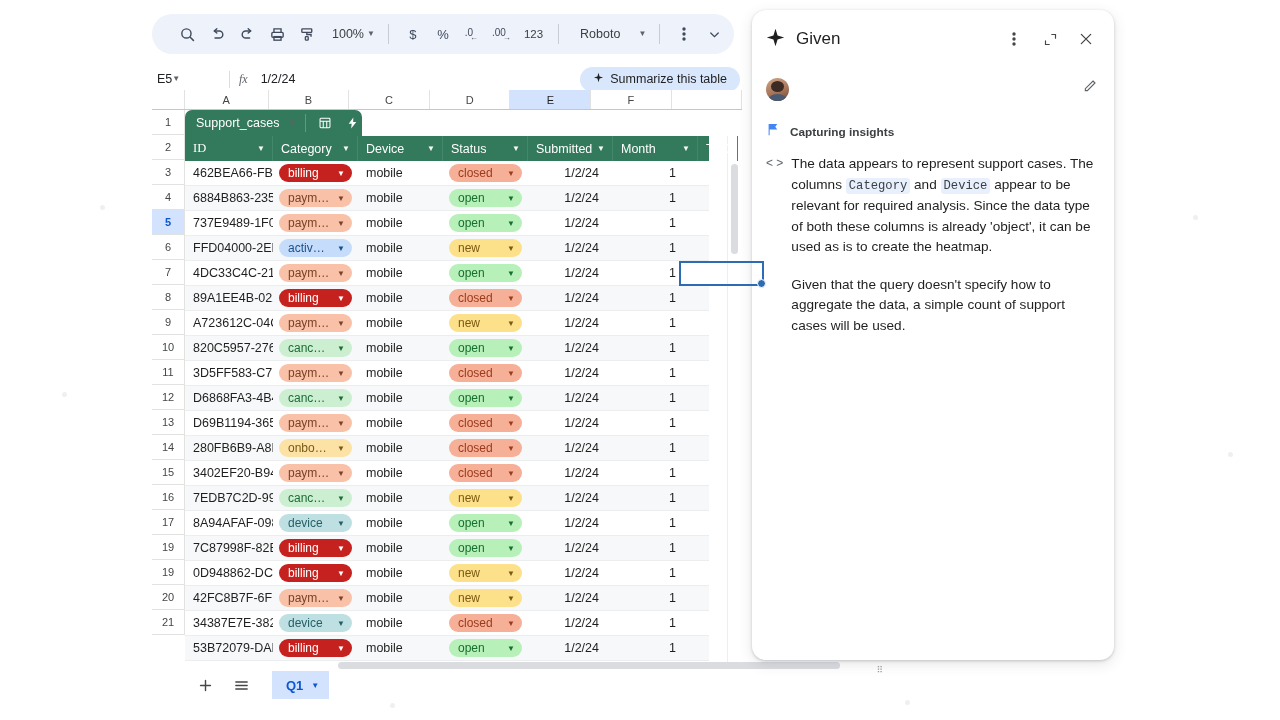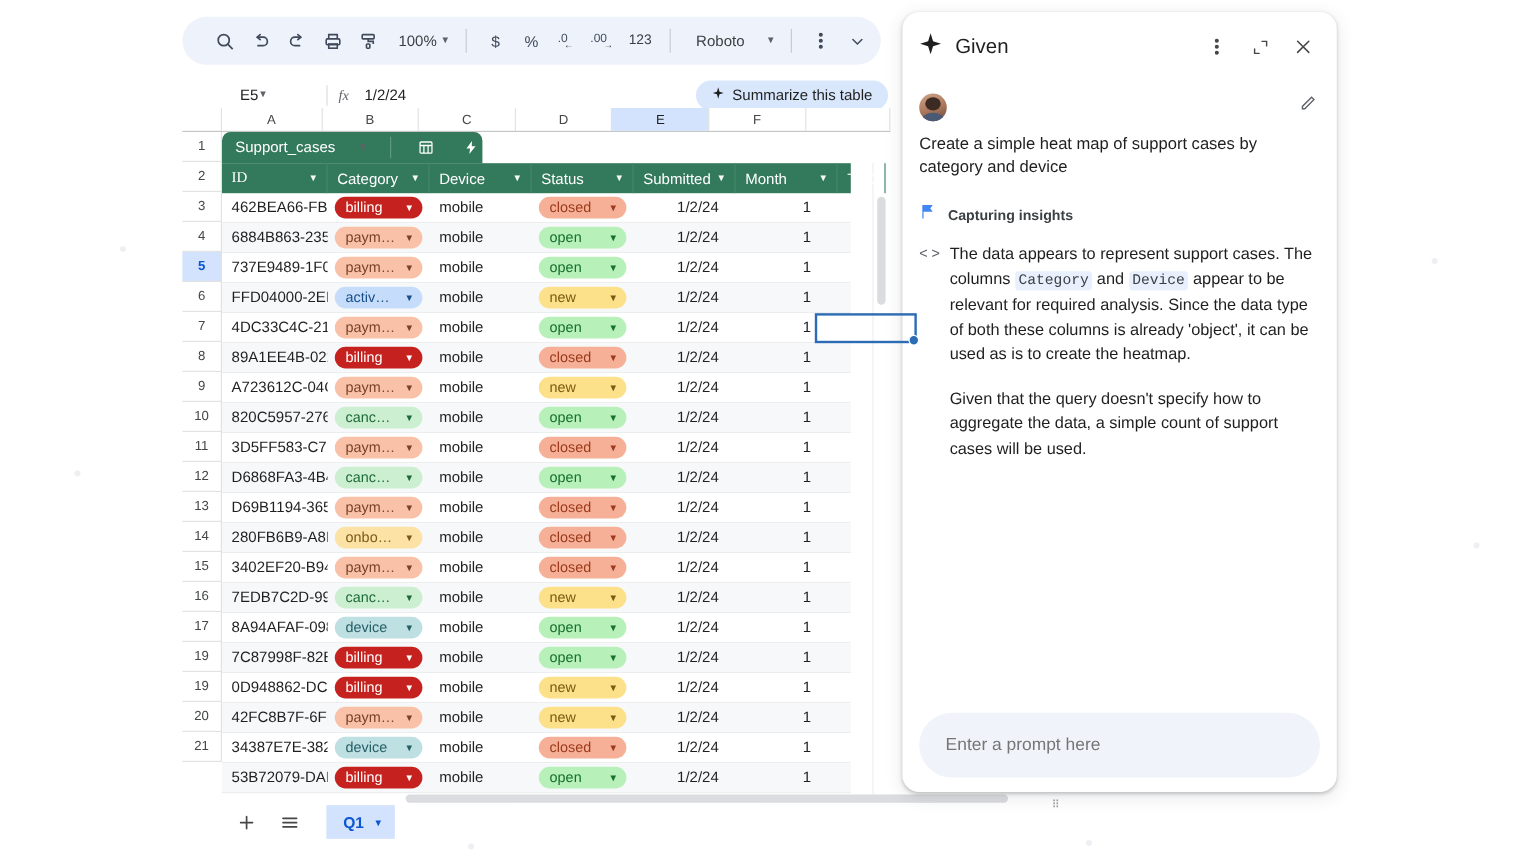--- a/index.html
+++ b/index.html
@@ -47,21 +47,21 @@
   .caret { font-size: 8px; color: #5f6368; line-height: 1; }
   .tb-spacer { flex: 1 1 auto; }
 
   
   .formula-bar {
     position: absolute; left: 0; top: 54px; width: 590px; height: 30px;
     display: flex; align-items: center;
   }
   .namebox {
     width: 75px; display: flex; align-items: center; 
-    font-size: 12.5px; color: #202124; padding-left: 5px; padding-right: 6px; margin-left: 43px;
+    font-size: 12.5px; color: #202124; padding-left: 5px; padding-right: 6px;
   }
   .fx-sep { width: 1px; height: 17px; background: #dadce0; margin: 0 9px 0 2px; }
   .fx-icon { font-style: italic; font-size: 12px; color: #5f6368; font-family: "Liberation Serif", serif; }
   .fx-value { font-size: 12.5px; color: #202124; margin-left: 13px; }
   .summarize-btn {
     margin-left: auto; margin-right: 2px;
     background: #d9e7fd; color: #1f1f1f; border-radius: 14px;
     height: 25px; display: flex; align-items: center; gap: 6px;
     padding: 0 13px; font-size: 12.5px;
   }
@@ -88,21 +88,21 @@
     font-size: 11px; color: #444746; display: flex; align-items: center; justify-content: center;
     background: #fff;
   }
   .rowhdr .rh.sel { background: #d3e2fd; color: #0b57d0; font-weight: bold; }
 
   
   .tbl-chip {
     position: absolute; left: 33px; top: 0; height: 26px;
     background: #33795b; border-radius: 7px 7px 0 0;
     display: flex; align-items: center; color: #fff; font-size: 12.5px;
-    padding-left: 11px; gap: 19px; z-index: 4;
+    padding-left: 11px; gap: 9px; z-index: 4;
   }
   .tbl-chip .vsep { width: 1px; height: 18px; background: #5d9b80; }
   .tbl-chip .ci { display: flex; align-items: center; justify-content: center; width: 19px; }
 
   .tbl-head {
     position: absolute; left: 33px; top: 26px; height: 25px; width: 524px;
     background: #33795b; color: #fff; display: flex; align-items: center; z-index: 3;
   }
   .tbl-head .th {
     height: 25px; display: flex; align-items: center; justify-content: space-between;
@@ -851,21 +851,20 @@
   <div class="gem-body">
     <div class="avatar-row">
       <div class="avatar"></div>
       <div class="edit-ic">
         <svg width="16" height="16" viewBox="0 0 24 24" fill="none" stroke="currentColor" stroke-width="1.7" stroke-linecap="round">
             <path d="M16.5 4.5 19.5 7.5 8 19H5v-3Z"></path>
           </svg>
       </div>
     </div>
 
-    <div class="user-prompt">Create a simple heat map of support cases by category and device</div>
 
     <div class="insights-row">
       <span>
         <svg width="15" height="15" viewBox="0 0 24 24" fill="#4285f4">
             <path d="M5 3h13l-3.2 4.5L18 12H5Z"></path>
             <path d="M4.2 3h1.6v18H4.2Z"></path>
           </svg>
       </span>
       <span class="insights-label">Capturing insights</span>
     </div>
@@ -873,17 +872,14 @@
     <div class="answer">
       <span class="code-ic">&lt;&nbsp;&gt;</span>
       <div class="answer-text">
         <p><span>The data appears to represent support cases. The columns </span><code class="inl">Category</code><span> and </span><code class="inl">Device</code><span> appear to be relevant for required analysis. Since the data type of both these columns is already 'object', it can be used as is to create the heatmap.</span></p>
         <p>Given that the query doesn't specify how to aggregate the data, a simple count of support cases will be used.</p>
       </div>
     </div>
   </div>
 
   <div class="gem-footer">
-    <div class="prompt-box">
-      <input class="prompt-input" placeholder="Enter a prompt here" style="">
-    </div>
   </div>
 </div>
 
 </body></html>

